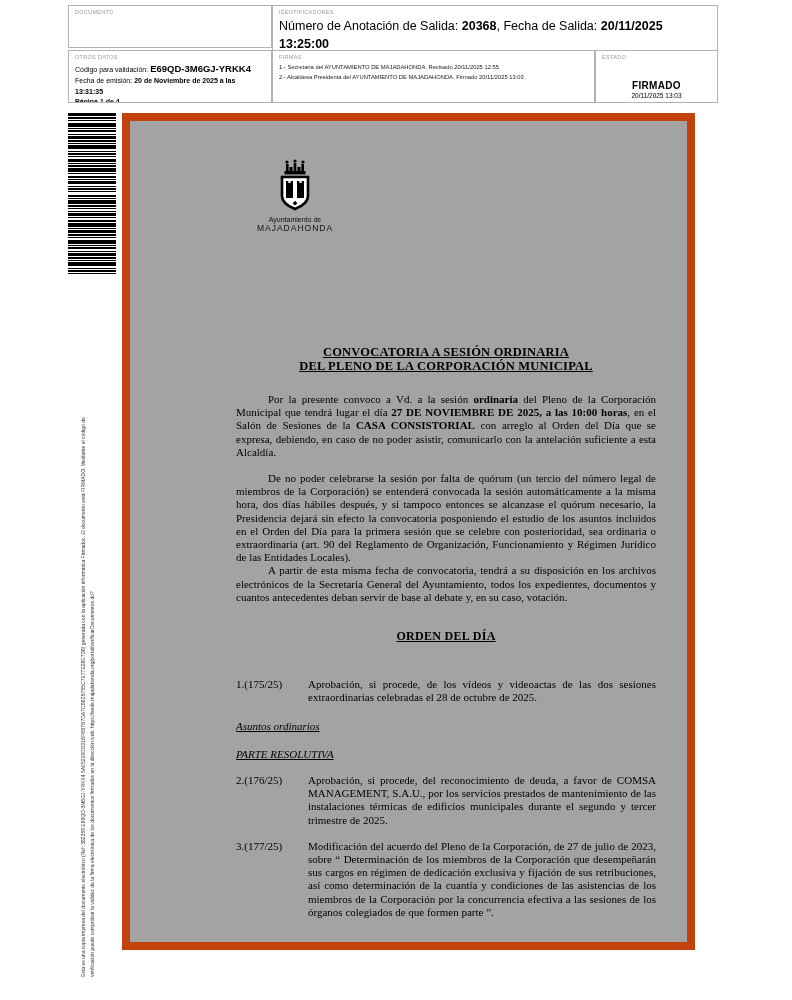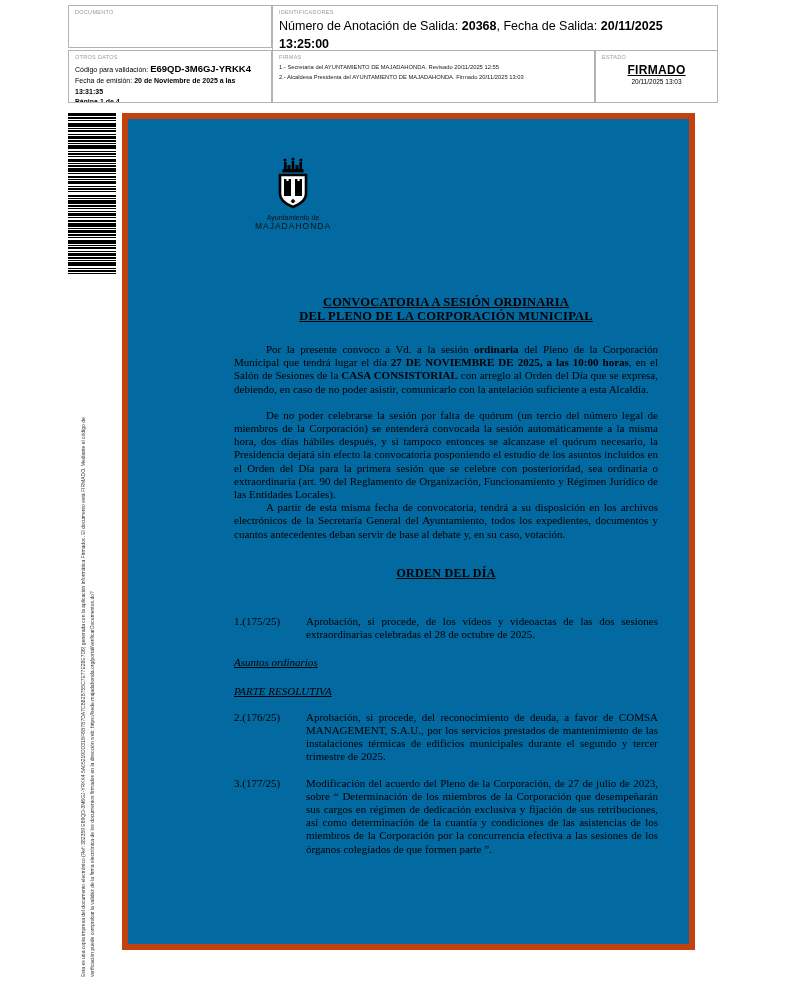--- a/index.html
+++ b/index.html
@@ -14,45 +14,45 @@
   .box-doc .val{font-size:7.5px;line-height:1.55;margin-top:44px;}
   .box-otros{left:68px;top:50px;width:204px;height:53px;}
   .box-otros .row{font-size:7px;line-height:1.5;}
   .box-otros .codigo{font-size:9.5px;font-weight:bold;}
   .box-ident{left:272px;top:5px;width:446px;height:55px;}
   .box-ident .val{font-size:12.5px;line-height:1.45;}
   .box-firmas{left:272px;top:50px;width:323px;height:53px;}
   .box-firmas .sig{font-size:5.8px;line-height:1.8;color:#1a1a1a;}
   .box-estado{left:595px;top:50px;width:123px;height:53px;text-align:center;}
   .box-estado .hlabel{text-align:left;}
-  .box-estado .status{font-size:12px;font-weight:bold;letter-spacing:.3px;margin-top:3px;text-decoration:underline;}
+  .box-estado .status{font-size:10px;font-weight:bold;letter-spacing:.3px;margin-top:20px;}
   .box-estado .sdate{font-size:6.5px;margin-top:1px;}
 
   
   .barcode{position:absolute;left:68px;top:113px;width:48px;height:165px;}
   .barcode svg{display:block;width:100%;height:100%;}
   .barcode rect{fill:#000;}
 
   
   .vnote{position:absolute;left:79px;top:977px;width:692px;
          transform:rotate(-90deg);transform-origin:0 0;
          font-size:5px;line-height:9px;color:#333;white-space:nowrap;}
 
   
   .docbox{position:absolute;left:122px;top:113px;width:573px;height:837px;
-          box-sizing:border-box;border:6px solid #c2410c;background:#0369a1;
+          box-sizing:border-box;border:8px solid #c2410c;background:#a3a3a3;
           font-family:"Liberation Serif",serif;}
   .logo{position:absolute;left:100px;top:38px;width:130px;text-align:center;}
   .logo svg{display:block;margin:0 auto;}
   .logo .org{font-size:7px;font-family:"Liberation Sans",sans-serif;margin-top:3px;color:#111;}
   .logo .city{font-size:8.5px;font-family:"Liberation Sans",sans-serif;letter-spacing:1px;color:#111;}
 
   .content{padding:176px 31px 0 106px;font-size:11px;line-height:13.2px;}
   .doc-title{text-align:center;font-weight:bold;font-size:12.5px;line-height:14px;
-             text-decoration:underline;letter-spacing:.2px;}
+             text-decoration:underline;letter-spacing:.2px;margin-top:48px;}
   .para{text-align:justify;text-indent:32px;margin:0;}
   .p1{margin-top:20px;}
   .p2{margin-top:13px;}
   .p3{margin-top:0;}
   .orden-title{text-align:center;font-weight:bold;font-size:12px;
                text-decoration:underline;margin-top:26px;letter-spacing:.3px;}
   .item{display:flex;margin-top:0;}
   .item .num{width:72px;flex:0 0 72px;}
   .item .txt{flex:1;text-align:justify;}
   .item1{margin-top:35px;}

